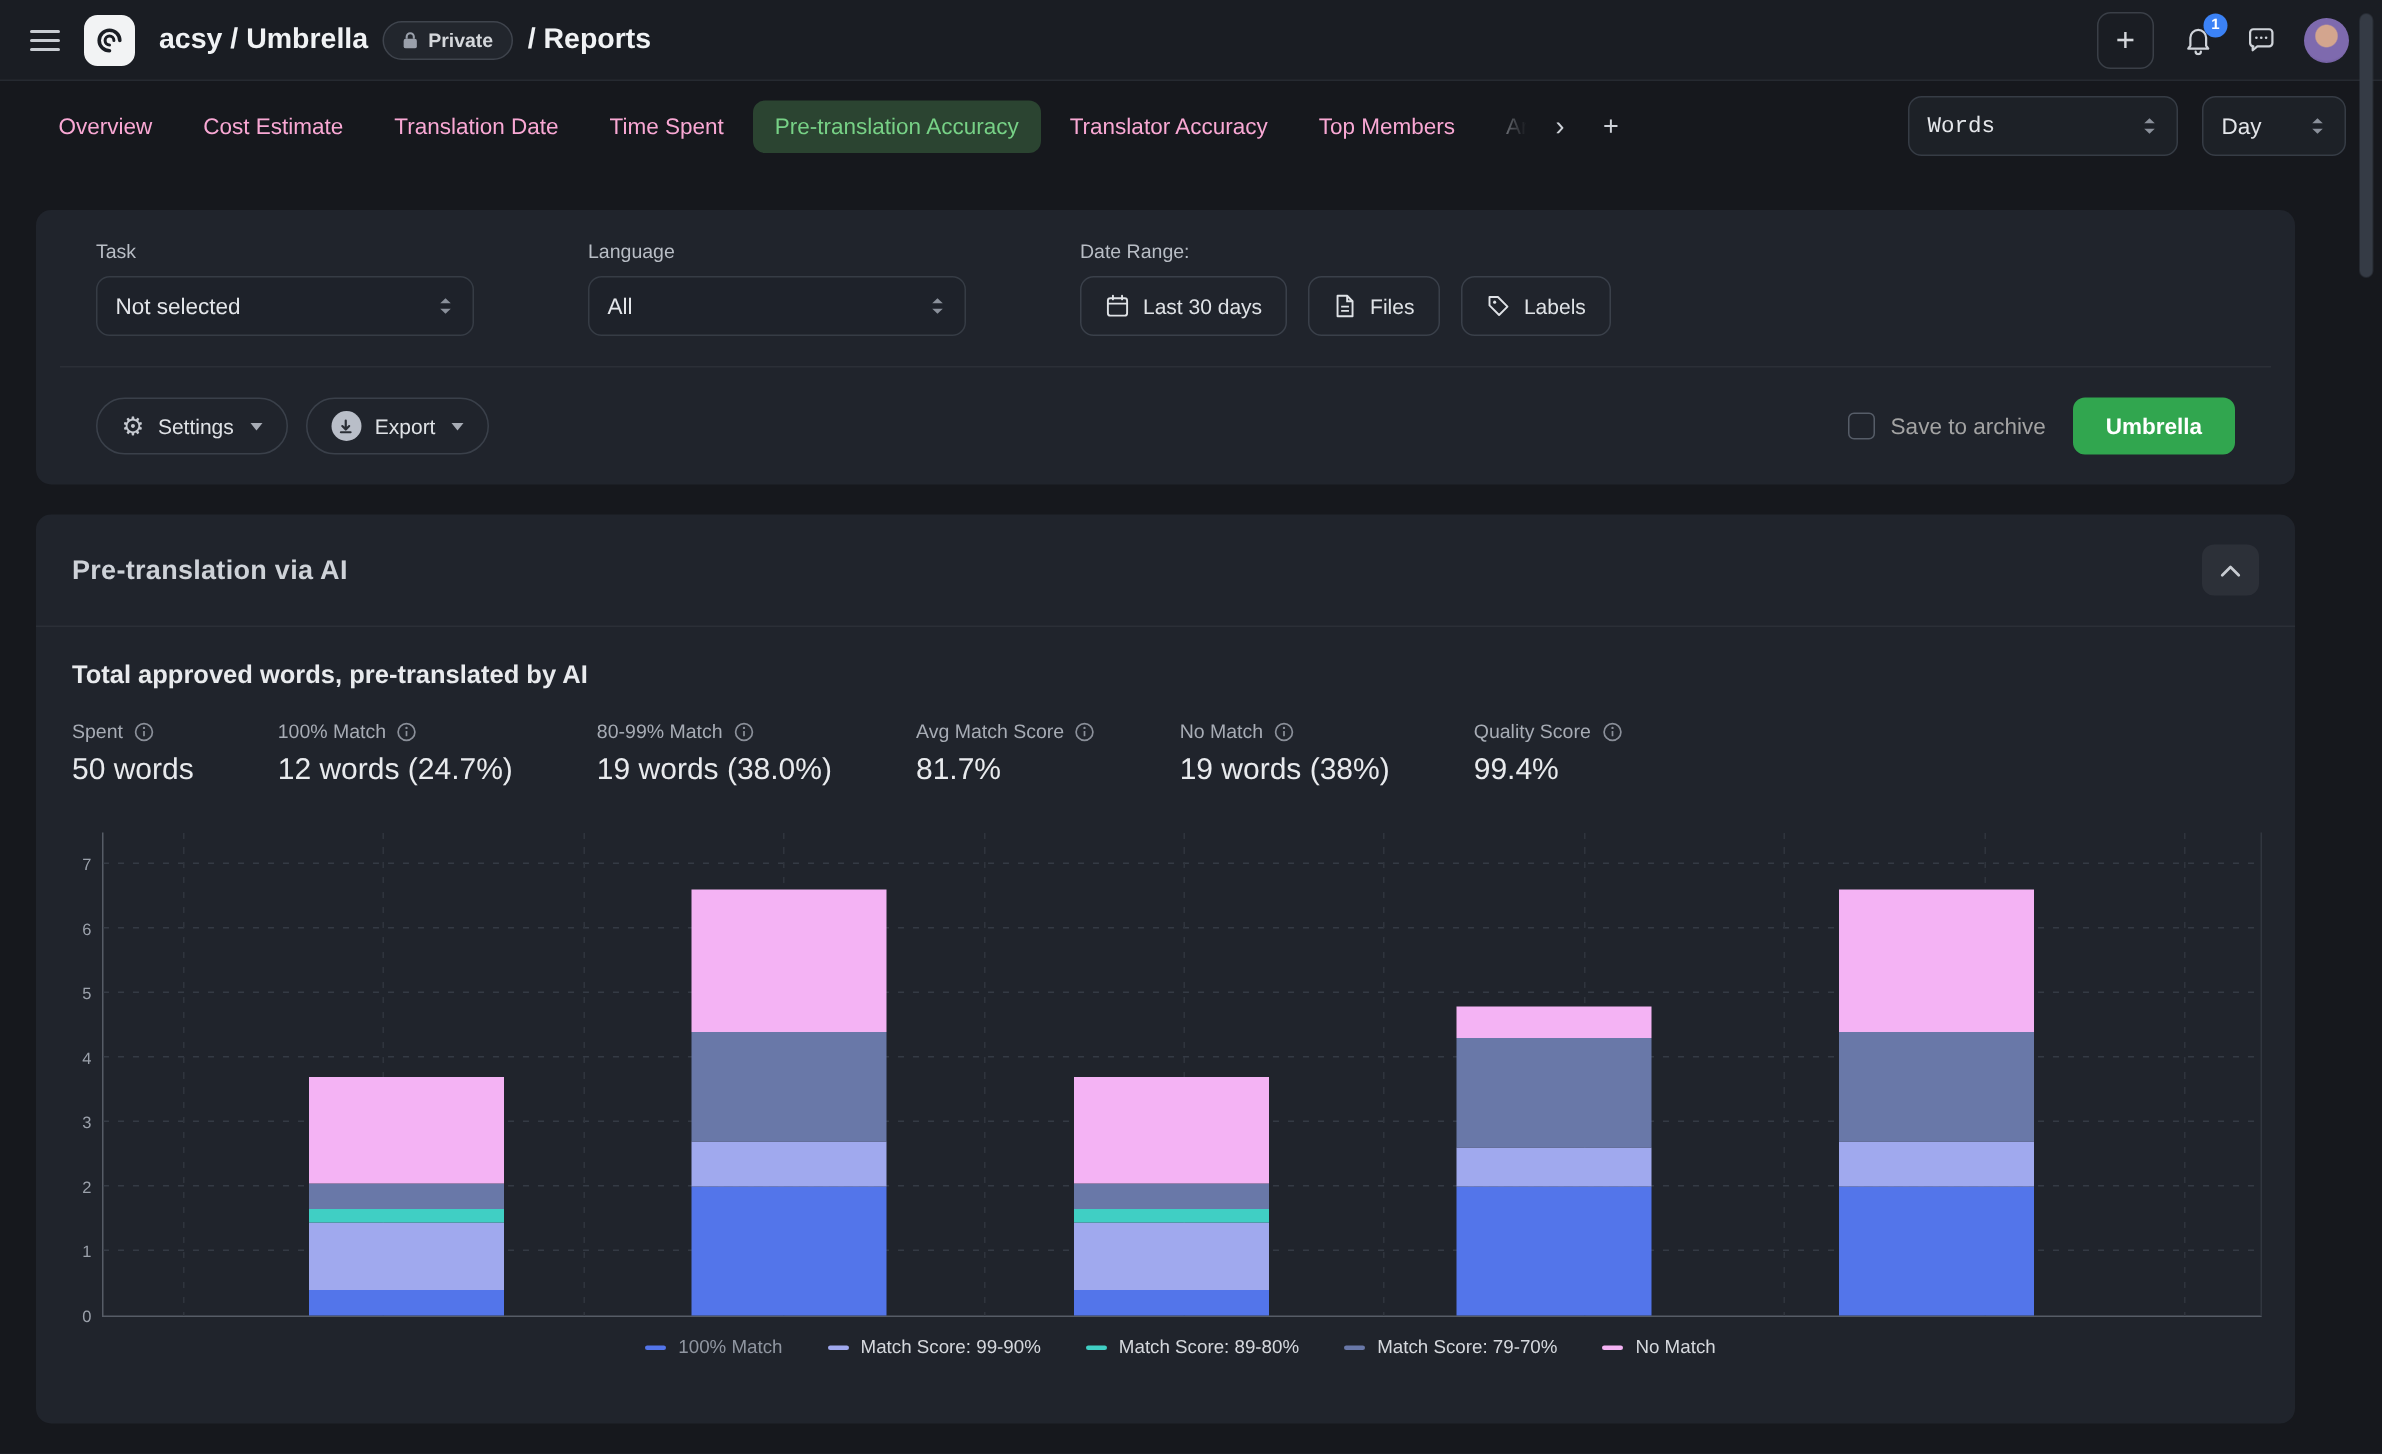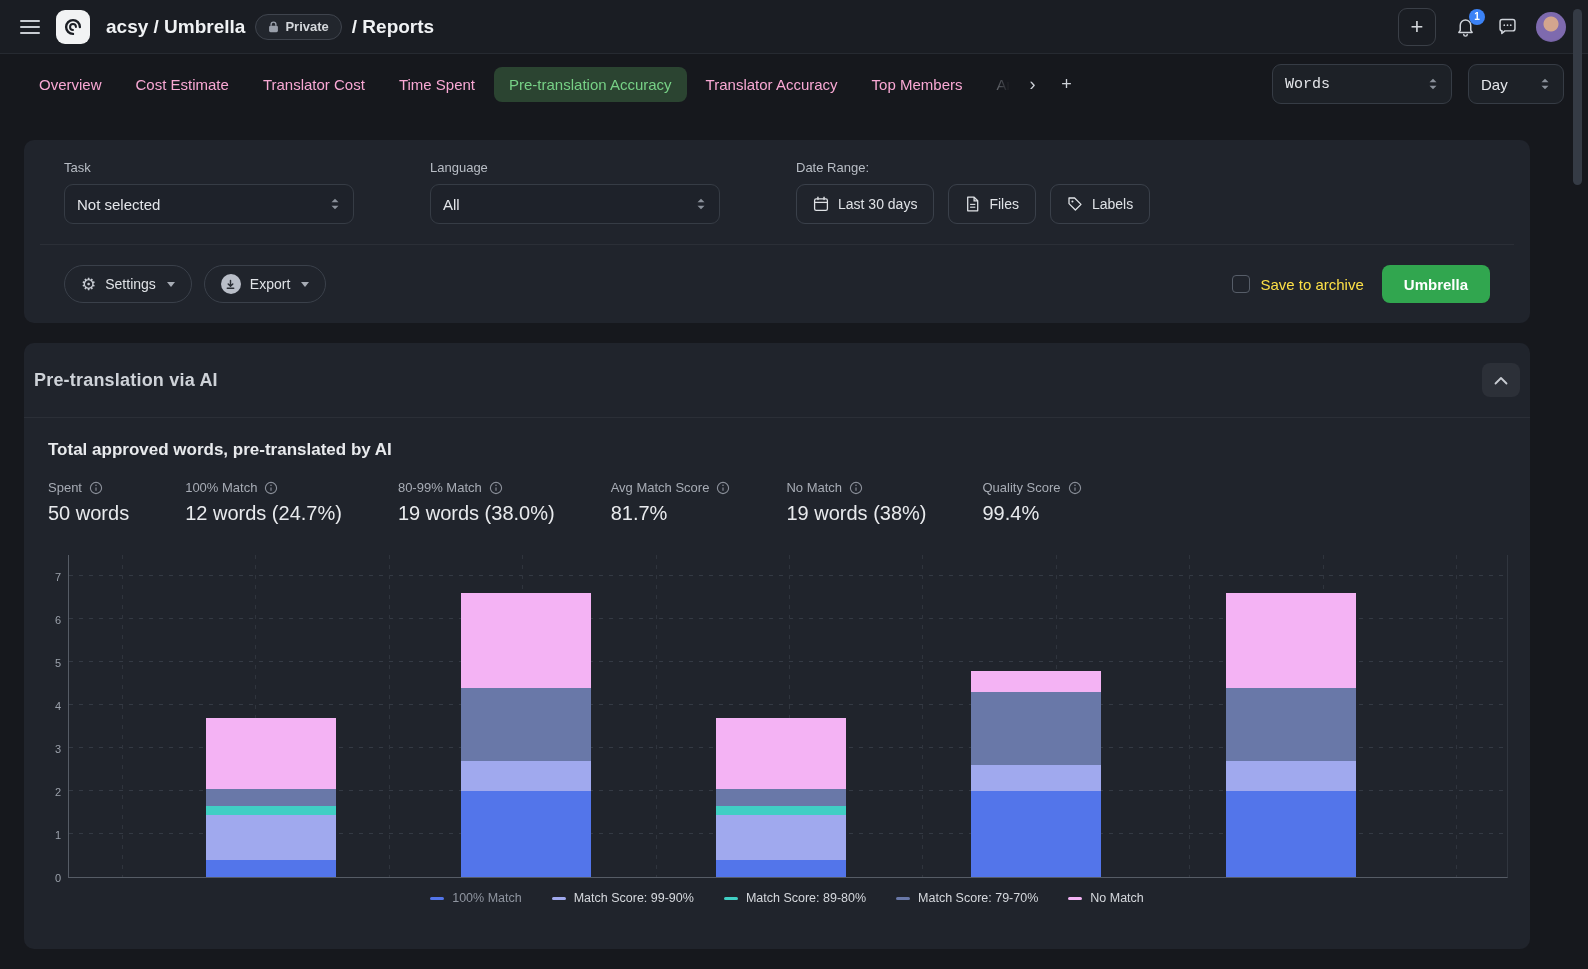--- a/index.html
+++ b/index.html
@@ -45,51 +45,51 @@
   .tab.fade { padding-right:2px;
               background:linear-gradient(90deg,#c2c6cd 0%, rgba(194,198,205,0) 90%);
               -webkit-background-clip:text; background-clip:text; color:transparent; }
   .tab-chev, .tab-add { width:30px; height:34px; display:flex; align-items:center; justify-content:center;
                         color:#ced2d8; cursor:pointer; font-size:18px; }
   .tabs-right { display:flex; align-items:center; gap:16px; }
   .select { height:40px; background:#1d2127; border:1px solid #363c45; border-radius:9px;
             display:flex; align-items:center; justify-content:space-between; padding:0 12px;
             font-size:15px; color:#e4e6ea; cursor:pointer; }
   .select.w-words { width:180px;font-family:Liberation Mono, monospace; } .select.w-day { width:96px; }
-  .select.w-task, .select.w-lang { width:290px; background:#1e222a; }
+  .select.w-task, .select.w-lang { width:252px; background:#1e222a; }
 
   
   .card { width:1506px; margin-left:24px; background:#20242c; border-radius:10px; }
   .filter-card { margin-top:28px; padding:20px 40px; }
   .f-row1 { display:flex; gap:18px; }
   .f-group { display:flex; flex-direction:column; gap:9px; }
   .f-group.ml { margin-left:58px; }
   .f-label { font-size:13px; color:#b8bdc5; }
   .f-buttons { display:flex; gap:14px; }
   .btn { height:40px; display:inline-flex; align-items:center; gap:9px; padding:0 16px;
          border:1px solid #3a404a; border-radius:9px; background:transparent; color:#dfe2e6;
          font-size:14px; font-family:inherit; cursor:pointer; }
   .divider { height:1px; background:#2b2f37; margin:20px -24px; }
   .f-row2 { display:flex; align-items:center; justify-content:space-between; }
   .f-row2-left { display:flex; gap:12px; }
   .pill { border-radius:20px; height:38px; }
   .caret { width:0; height:0; border-left:4px solid transparent; border-right:4px solid transparent;
            border-top:5px solid #a7acb5; margin-left:2px; }
   .f-row2-right { display:flex; align-items:center; gap:18px; }
   .checkbox { width:18px; height:18px; border:1.5px solid #565d68; border-radius:4px; cursor:pointer; }
-  .archive { display:flex; align-items:center; gap:10px; font-size:15px; color:#fde047; }
+  .archive { display:flex; align-items:center; gap:10px; font-size:15px; color:#a3a3a3; }
   .generate { height:38px; padding:0 22px; background:#31a64f; border:none; border-radius:8px;
               color:#fff; font-size:15px; font-weight:bold; font-family:inherit; cursor:pointer; }
   .export-circle { width:20px; height:20px; border-radius:50%; background:#b9bec8;
                    display:flex; align-items:center; justify-content:center; }
   .gear-glyph { font-size:17px; color:#c6cad1; line-height:1; }
 
   
   .report-card { margin-top:20px; height:606px; }
-  .r-head { display:flex; align-items:center; justify-content:space-between; padding:20px 10px;
+  .r-head { display:flex; align-items:center; justify-content:space-between; padding:20px 24px;
             border-bottom:1px solid #2b2f37; }
   .r-title { font-size:18px; font-weight:bold; color:#ced2d8; letter-spacing:.2px; }
   .collapse-btn { width:38px; height:34px; background:#2c3038; border:none; border-radius:8px;
                   display:flex; align-items:center; justify-content:center; cursor:pointer; }
   .r-body { padding:22px 24px 0 24px; }
   .s-title { font-size:17px; font-weight:bold; color:#e8eaed; margin-bottom:20px; }
   .stats { display:flex; gap:56px; }
   .stat { display:flex; flex-direction:column; gap:7px; }
   .stat-label { display:flex; align-items:center; gap:7px; font-size:13px; color:#a7acb5; }
   .stat-value { font-size:20px; color:#e8eaed; }
@@ -161,21 +161,21 @@
       </svg>
     </div>
     <div class="avatar"></div>
   </div>
 </header>
 
 <nav class="tabsbar">
   <div class="tabs-left" id="tabs-list">
       <div class="tab">Overview</div>
       <div class="tab">Cost Estimate</div>
-      <div class="tab">Translator Cost</div>
+      <div class="tab">Translation Date</div>
       <div class="tab">Time Spent</div>
       <div class="tab active">Pre-translation Accuracy</div>
       <div class="tab">Translator Accuracy</div>
       <div class="tab">Top Members</div>
       <div class="tab fade">Ar</div>
       <div class="tab-chev">›</div>
       <div class="tab-add">+</div>
     </div>
   <div class="tabs-right">
     <div class="select w-words">

